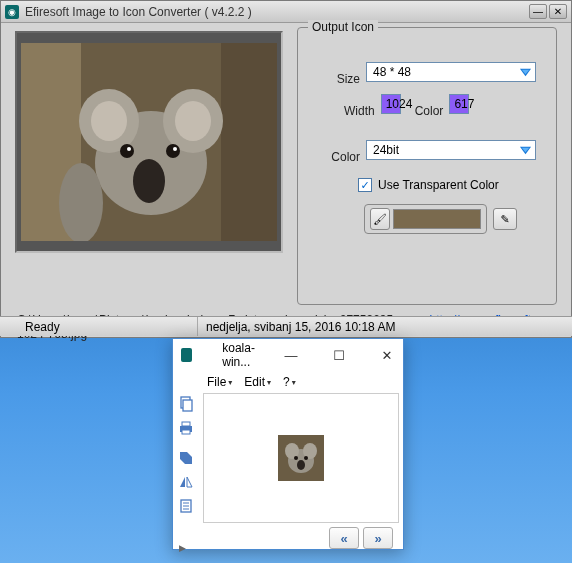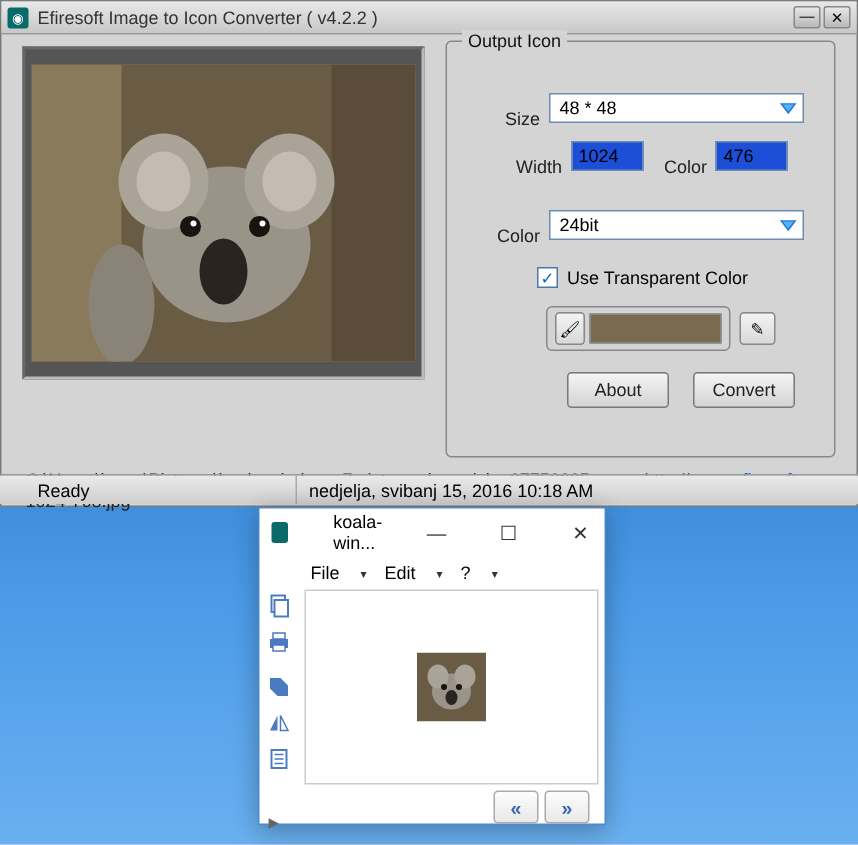--- a/index.html
+++ b/index.html
@@ -20,21 +20,21 @@
 .koala-img svg { width: 100%; height: 100%; }
 
 .output-group { position: absolute; top: 4px; left: 296px; width: 260px; height: 278px; border: 1px solid #888; border-radius: 4px; }
 .output-group-title { position: absolute; top: -8px; left: 10px; background: #d4d4d4; padding: 0 4px; color: #111; font-size: 12px; }
 
 .row { position: absolute; display: flex; align-items: center; gap: 6px; }
 .lbl { color: #222; text-align: right; margin-top: 14px; }
 .combo { background: #fff; border: 1px solid #6a8db0; height: 20px; display: flex; align-items: center; justify-content: space-between; padding: 0 2px 0 6px; }
 .combo-arrow { width: 16px; height: 14px; display: flex; align-items: center; justify-content: center; }
 .combo-arrow svg { width: 15px; height: 13px; }
-.textbox { background: #1d4ed8; border: 1px solid #6a8db0; height: 20px; padding: 0 4px; display: flex; align-items: center; width: 48px; }
+.textbox { background: #8b5cf6; border: 1px solid #6a8db0; height: 20px; padding: 0 4px; display: flex; align-items: center; width: 20px; }
 
 .chk-row { position: absolute; display: flex; align-items: center; gap: 6px; }
 .chk { width: 14px; height: 14px; background: #fff; border: 1px solid #4a78a8; display: flex; align-items: center; justify-content: center; font-size: 11px; color: #0066cc; }
 
 .color-swatch { width: 88px; height: 20px; background: #7a6a4e; border: 1px solid #888; }
 .color-row-box { border: 1px solid #888; border-radius: 4px; padding: 3px 5px; display: flex; align-items: center; gap: 3px; }
 .tool-btn { width: 24px; height: 22px; background: linear-gradient(180deg, #f4f4f4, #d8d8d8); border: 1px solid #888; border-radius: 3px; display: flex; align-items: center; justify-content: center; cursor: pointer; font-size: 11px; }
 
 .btn { height: 24px; background: linear-gradient(180deg, #f4f4f4, #d4d4d4); border: 1px solid #7a7a7a; border-radius: 3px; display: flex; align-items: center; justify-content: center; cursor: pointer; font-size: 12px; color: #222; }
 
@@ -44,21 +44,21 @@
 .statusbar { position: absolute; top: 316px; left: 0; width: 572px; height: 20px; background: linear-gradient(180deg, #eaeaea, #cfcfcf); border-top: 1px solid #999; display: flex; align-items: center; font-size: 11px; }
 .status-seg { border-left: 1px solid #aaa; padding: 0 8px; height: 100%; display: flex; align-items: center; }
 
 
 .viewer { position: absolute; top: 338px; left: 172px; width: 232px; height: 212px; background: #fff; border: 1px solid #4a8ad0; box-shadow: 0 4px 16px rgba(0,0,0,0.3); }
 .viewer-title { height: 28px; display: flex; align-items: center; padding: 16px 4px; gap: 24px; }
 .viewer-title-icon { width: 14px; height: 14px; background: #0a6a6a; border-radius: 2px; margin-right: 6px; margin-left: 4px; }
 .viewer-title-text { flex: 1; font-size: 12px; color: #000; }
 .viewer-ctl { width: 30px; height: 24px; display: flex; align-items: center; justify-content: center; font-size: 13px; cursor: pointer; color: #333; }
 .viewer-menu { height: 22px; display: flex; align-items: center; padding-left: 30px; gap: 4px; }
-.menu-item { padding: 2px 4px; cursor: pointer; display: flex; align-items: center; gap: 14px; font-size: 12px; }
+.menu-item { padding: 2px 4px; cursor: pointer; display: flex; align-items: center; gap: 2px; font-size: 12px; }
 .menu-caret { font-size: 8px; color: #333; }
 
 .viewer-body { position: relative; height: 162px; }
 .viewer-tools { position: absolute; top: 2px; left: 4px; width: 22px; display: flex; flex-direction: column; gap: 6px; }
 .vtool { width: 18px; height: 18px; display: flex; align-items: center; justify-content: center; color: #3a6aa8; cursor: pointer; }
 .viewer-canvas { position: absolute; top: 0; left: 30px; width: 196px; height: 130px; border: 1px solid #ccc; display: flex; align-items: center; justify-content: center; }
 .viewer-thumb { width: 46px; height: 46px; }
 .viewer-nav { position: absolute; bottom: 6px; right: 10px; display: flex; gap: 4px; }
 .nav-btn { width: 30px; height: 22px; border: 1px solid #aaa; background: linear-gradient(180deg, #fdfdfd, #e8e8e8); border-radius: 3px; display: flex; align-items: center; justify-content: center; color: #3a6aa8; cursor: pointer; font-size: 13px; font-weight: bold; }
 .corner { position: absolute; bottom: 2px; left: 6px; width: 14px; height: 10px; color: #666; font-size: 9px; }
@@ -114,21 +114,21 @@
         </div>
       </div>
 
       <div class="row" style="top:62px; left:46px;">
         <span class="lbl">Width</span>
         <div class="textbox">
             <span>1024</span>
           </div>
         <span class="lbl" style="margin-left:8px;">Color</span>
         <div class="textbox">
-            <span>476</span>
+            <span>617</span>
           </div>
       </div>
 
       <div class="row" style="top:108px; left:26px;">
         <span class="lbl" style="width:36px;">Color</span>
         <div class="combo" style="width:170px;">
           <span>24bit</span>
           <span class="combo-arrow">
               <svg viewBox="0 0 16 14">
                 <polygon points="2,3 14,3 8,11" fill="#1a7ad8"></polygon>
@@ -144,24 +144,20 @@
       </div>
 
       <div class="row" style="top:176px; left:66px;">
         <div class="color-row-box">
           <div class="tool-btn" style="width:20px;">🖌</div>
           <div class="color-swatch"></div>
         </div>
         <div class="tool-btn">✎</div>
       </div>
 
-      <div class="row" style="top:220px; left:80px; gap:16px;">
-        <div class="btn" style="width:68px;">About</div>
-        <div class="btn" style="width:68px;">Convert</div>
-      </div>
     </fieldset>
 
     <div class="path-row">
       <span>C:\Users\jonve\Pictures\koala-windows-7-vista-and-xp-picks-27753235-1024-768.jpg</span>
       <span class="link">http://www.efiresoft.com</span>
     </div>
   </div>
 </div>
 
 <div class="statusbar">

